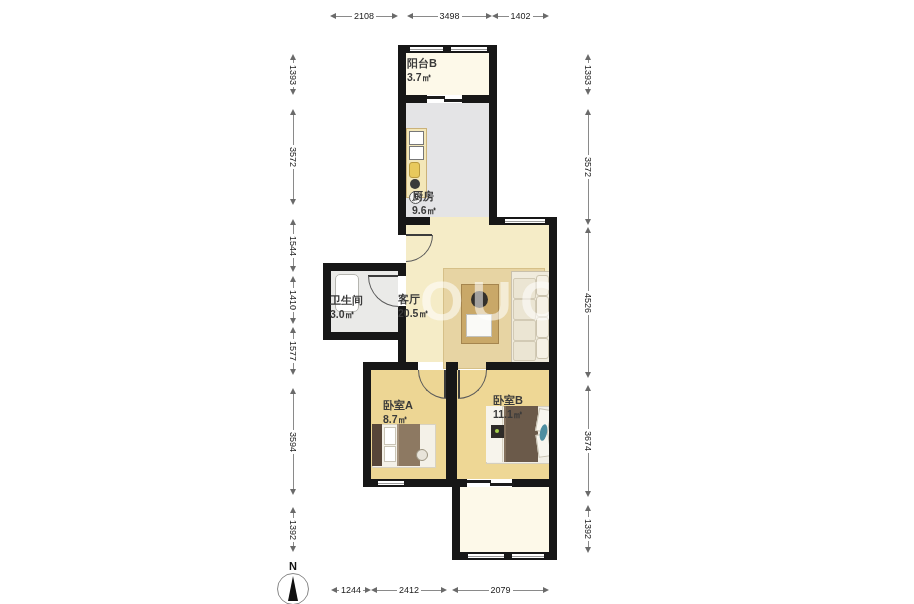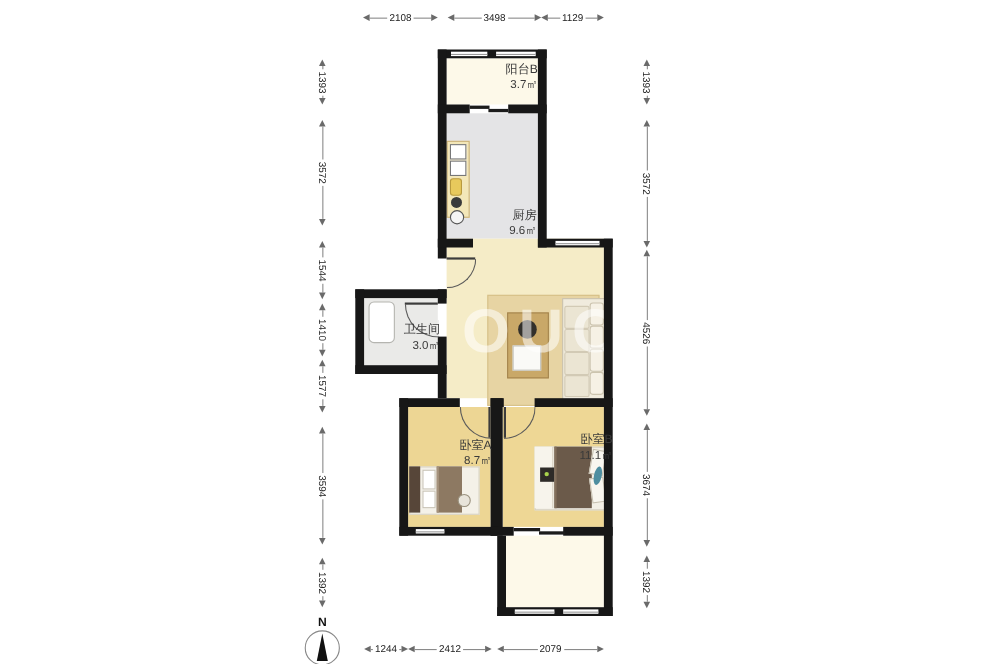--- a/index.html
+++ b/index.html
@@ -10,21 +10,21 @@
   .wall{position:absolute;background:#171717;}
   .floor{position:absolute;}
   .win{position:absolute;background:#ffffff;}
   .win:after{content:"";position:absolute;left:0;right:0;top:45%;height:1px;background:#9a9a9a;}
   .slide{position:absolute;background:#1c1c1c;}
   .leaf{position:absolute;background:#3c3c3c;}
   .arc{position:absolute;border:0 solid #5a5a5a;}
   .arc.bl{border-left-width:1px;border-bottom-width:1px;border-bottom-left-radius:100% 100%;}
   .arc.br{border-right-width:1px;border-bottom-width:1px;border-bottom-right-radius:100% 100%;}
   
-  .room-label{position:absolute;text-align:right;color:#3a3a3a;font-size:11px;line-height:14px;}
+  .room-label{position:absolute;text-align:left;color:#3a3a3a;font-size:11px;line-height:14px;font-weight:bold;}
   .room-label .area{font-size:10.5px;color:#3a3a3a;}
   
   .dim-h{position:absolute;height:12px;display:flex;align-items:center;}
   .dim-v{position:absolute;width:12px;display:flex;flex-direction:column;align-items:center;}
   .dline-h{flex:1;height:1px;background:#8a8a8a;}
   .dline-v{flex:1;width:1px;background:#8a8a8a;}
   .ah-l{width:0;height:0;border-top:3px solid transparent;border-bottom:3px solid transparent;border-right:6px solid #6a6a6a;}
   .ah-r{width:0;height:0;border-top:3px solid transparent;border-bottom:3px solid transparent;border-left:6px solid #6a6a6a;}
   .ah-u{width:0;height:0;border-left:3px solid transparent;border-right:3px solid transparent;border-bottom:6px solid #6a6a6a;}
   .ah-d{width:0;height:0;border-left:3px solid transparent;border-right:3px solid transparent;border-top:6px solid #6a6a6a;}
@@ -162,20 +162,24 @@
     <div class="area">3.7㎡</div>
   </div>
   <div class="room-label" style="left:412px;top:150px;width:76px;margin-top:39px;">
     <div>厨房</div>
     <div class="area">9.6㎡</div>
   </div>
   <div class="room-label" style="left:330px;top:293px;width:70px;">
     <div>卫生间</div>
     <div class="area">3.0㎡</div>
   </div>
+  <div class="room-label" style="left:398px;top:292px;width:82px;">
+    <div>客厅</div>
+    <div class="area">20.5㎡</div>
+  </div>
   <div class="room-label" style="left:383px;top:398px;width:64px;">
     <div>卧室A</div>
     <div class="area">8.7㎡</div>
   </div>
   <div class="room-label" style="left:493px;top:393px;width:64px;">
     <div>卧室B</div>
     <div class="area">11.1㎡</div>
   </div>
 
   <div class="dim-h" style="left:330px;top:10px;width:68px;">
@@ -187,21 +191,21 @@
   <div class="dim-h" style="left:407px;top:10px;width:85px;">
     <span class="ah-l"></span>
       <span class="dline-h"></span>
       <span class="ah-r"></span>
     <span class="dlabel">3498</span>
   </div>
   <div class="dim-h" style="left:492px;top:10px;width:57px;">
     <span class="ah-l"></span>
       <span class="dline-h"></span>
       <span class="ah-r"></span>
-    <span class="dlabel">1129</span>
+    <span class="dlabel">1402</span>
   </div>
 
   <div class="dim-h" style="left:331px;top:584px;width:40px;">
     <span class="ah-l"></span>
       <span class="dline-h"></span>
       <span class="ah-r"></span>
     <span class="dlabel">1244</span>
   </div>
   <div class="dim-h" style="left:371px;top:584px;width:76px;">
     <span class="ah-l"></span>

